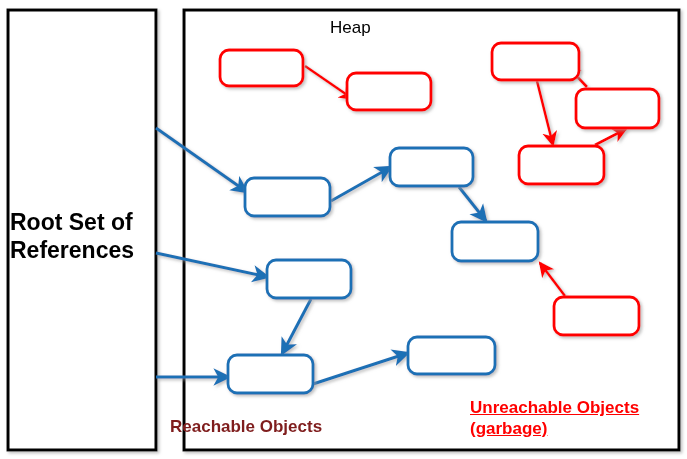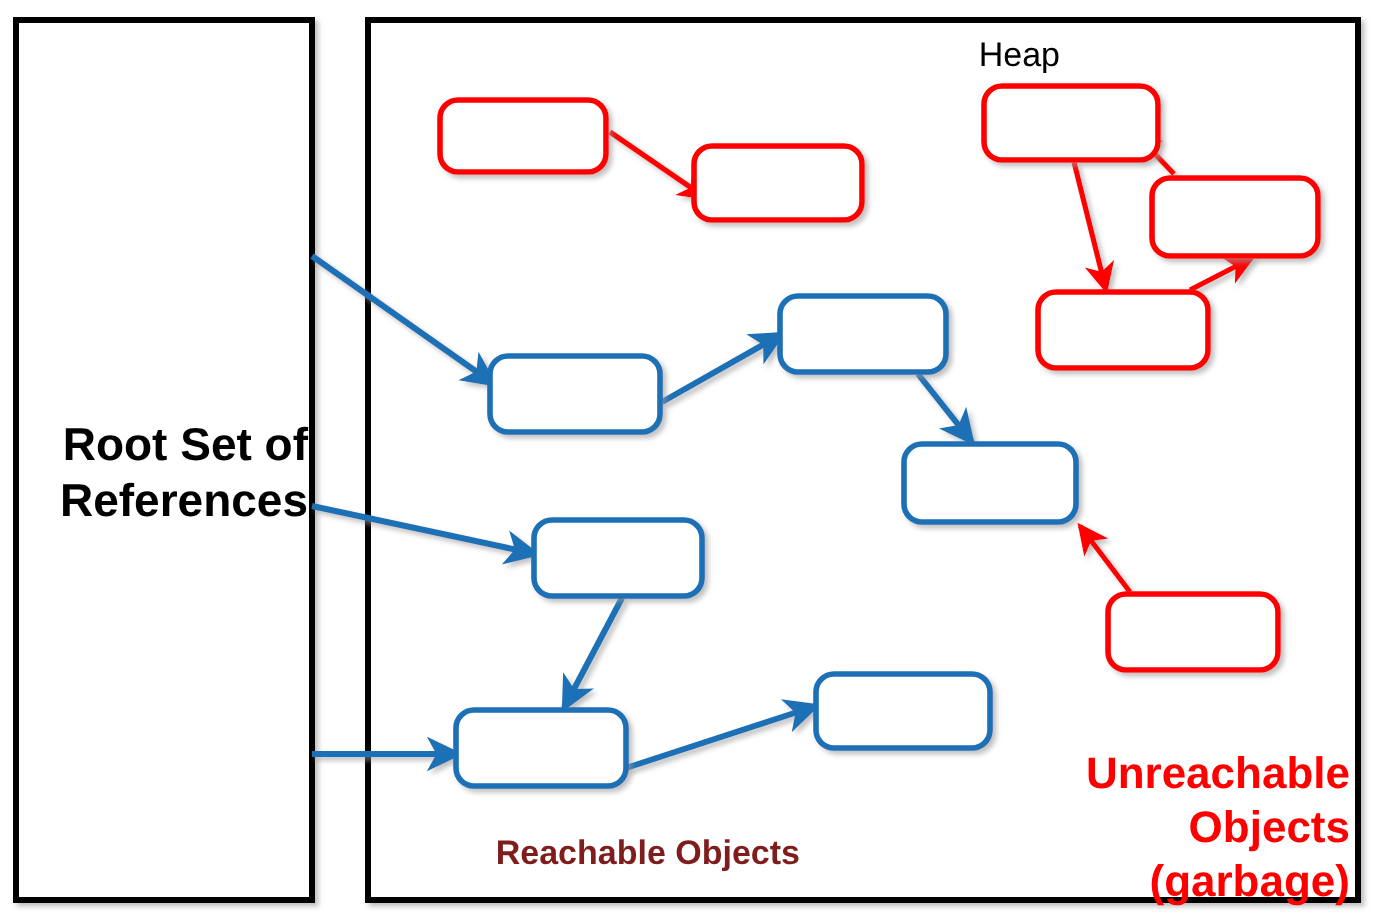--- a/index.html
+++ b/index.html
@@ -17,21 +17,21 @@
   }
   #diagram-svg {
     position: absolute;
     left: 0;
     top: 0;
     width: 687px;
     height: 459px;
   }
   .panel-label {
     position: absolute;
-    text-align: right;
+    text-align: left;
     font-weight: bold;
     line-height: 1.22;
     white-space: pre-line;
   }
   #root-set-label {
     left: 10px;
     top: 208px;
     width: 144px;
     font-size: 23px;
     color: #000000;
@@ -47,25 +47,26 @@
   #reachable-label {
     left: 170px;
     top: 417px;
     width: 230px;
     font-size: 17px;
     color: #7f1d1d;
     font-weight: bold;
   }
   #unreachable-label {
     left: 470px;
-    top: 374px;
+    top: 398px;
     width: 205px;
-    font-size: 22px;
+    font-size: 17px;
     color: #FF0000;
     font-weight: bold;
+    text-decoration: underline;
   }
 </style>
 </head>
 <body>
 
 <div id="canvas">
 
   <svg id="diagram-svg" viewBox="0 0 687 459" xmlns="http://www.w3.org/2000/svg">
     <defs>
       <marker id="arrow-blue" markerWidth="7" markerHeight="7" refX="5.2" refY="3.2" orient="auto" markerUnits="strokeWidth">

